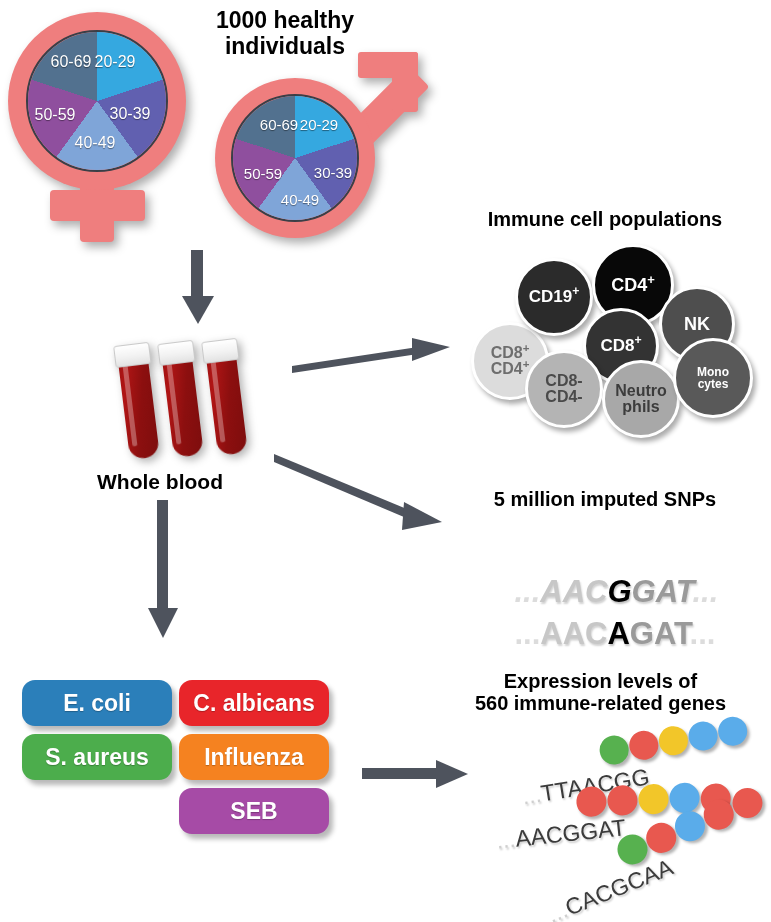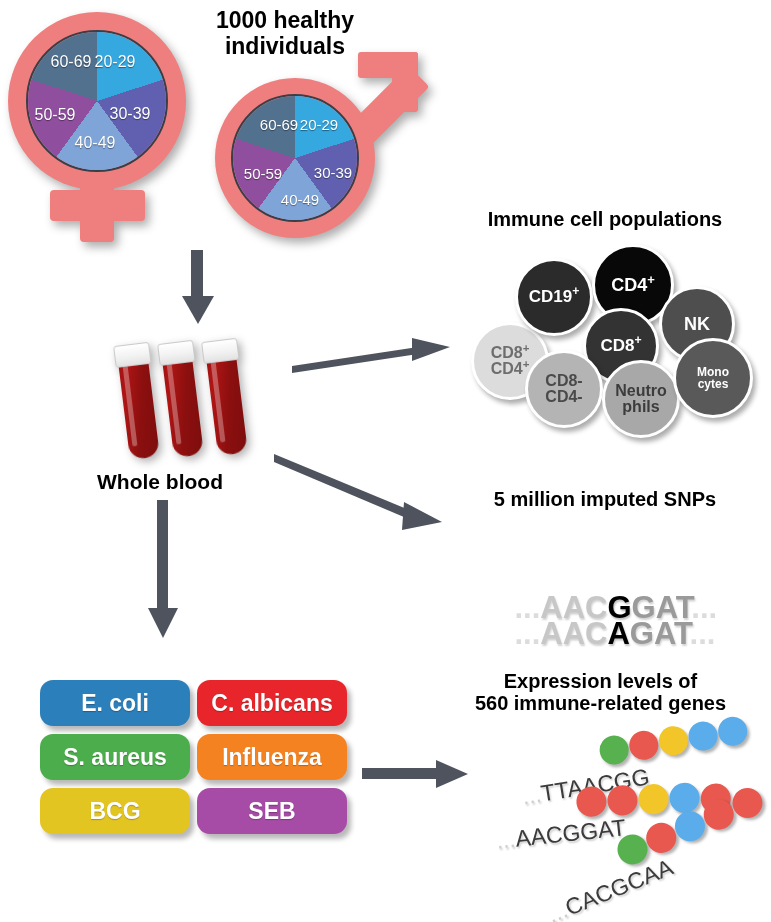--- a/index.html
+++ b/index.html
@@ -244,36 +244,35 @@
   <div class="cell" style="left:137px;top:120px;width:78px;height:78px;background:#a8a8a8;color:#3c3c3c;font-size:16px;">
     <span>Neutro<br>phils</span>
   </div>
 
   <div class="cell" style="left:208px;top:98px;width:80px;height:80px;background:#595959;color:#ffffff;font-size:12px;">
     <span>Mono<br>cytes</span>
   </div>
 </div>
 
 <div class="abs" style="left:480px;top:538px;width:280px;height:85px;">
-  <div class="snp-row" style="left:0px;top:16px;">
+  <div class="snp-row" style="left:0px;top:0px;font-style:italic;">
     <span class="snp-faint">...</span><span class="snp-dim">AAC</span><span class="snp-hi">G</span><span class="snp-mid">GAT</span><span class="snp-faint">...</span>
   </div>
   <div class="snp-row" style="left:0px;top:42px;">
     <span class="snp-faint">...</span><span class="snp-dim">AAC</span><span class="snp-hi">A</span><span class="snp-mid">GAT</span><span class="snp-faint">...</span>
   </div>
 </div>
 
-<div class="abs" style="left:40px;top:680px;width:310px;height:220px;">
+<div class="abs" style="left:22px;top:680px;width:310px;height:220px;">
   <div class="stim" style="left:0px;top:0px;width:150px;height:46px;background:#2b7fba;">E. coli</div>
   <div class="stim" style="left:0px;top:54px;width:150px;height:46px;background:#4cad4c;">S. aureus</div>
 
   <div class="stim" style="left:157px;top:0px;width:150px;height:46px;background:#e8252a;">C. albicans</div>
   <div class="stim" style="left:157px;top:54px;width:150px;height:46px;background:#f58220;">Influenza</div>
 
-  <div class="stim" style="left:0px;top:108px;width:150px;height:46px;background:#e3c521;">BCG</div>
   <div class="stim" style="left:157px;top:108px;width:150px;height:46px;background:#a64ba6;">SEB</div>
 
 </div>
 
 <div class="abs" style="left:450px;top:745px;width:320px;height:175px;">
 
   <div class="strand" style="left:28px;top:18px;transform:rotate(-9deg);">
     <div class="strand-text">
       <span class="strand-lead">...</span><span>TTAACGG</span>
     </div>

